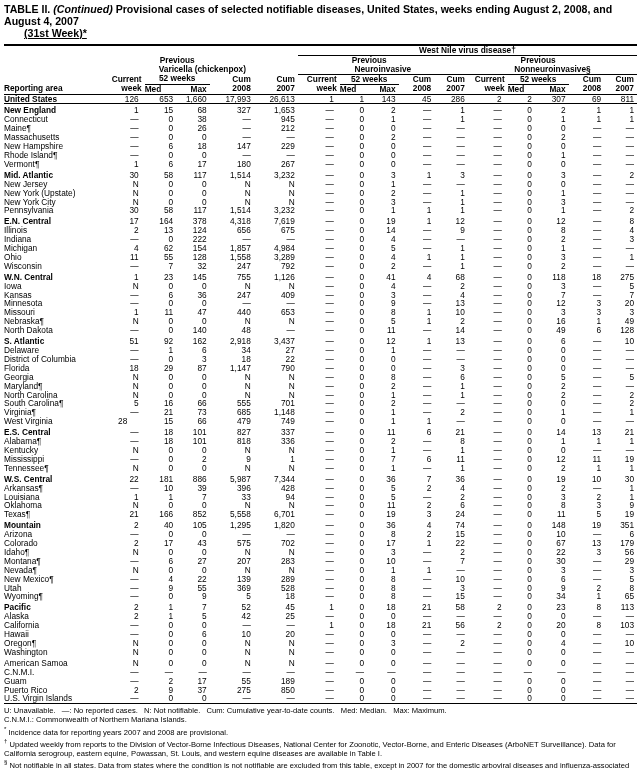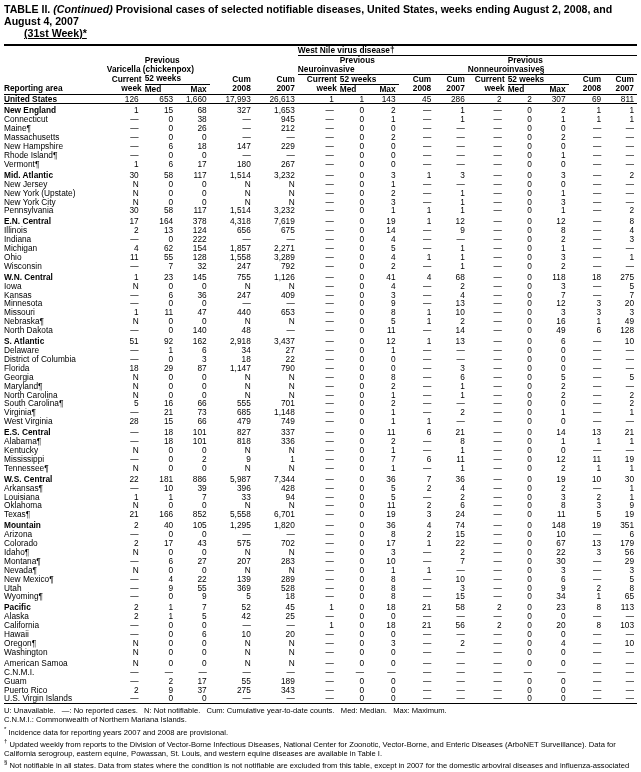--- a/index.html
+++ b/index.html
@@ -12,21 +12,21 @@
   td, th { padding: 0; white-space: nowrap; }
   th { font-weight: bold; font-size: 8.3px; }
   .num { text-align: right; padding-right: 3px; }
   .area { text-align: left; }
   .region td { font-weight: normal; }
   .region td.area { font-weight: bold; }
   .gap td { padding-top: 2px; }
   .topline { border-top: 2px solid #000; }
   .bottomline { border-bottom: 1.5px solid #000; }
   .uline { border-bottom: 1px solid #000; }
-  .hcenter { text-align: left; }
+  .hcenter { text-align: center; }
   .foot { font-size: 7.6px; line-height: 8.8px; margin-top: 3px; }
   .foot sup { font-size: 6px; }
 </style>
 </head>
 <body>
 
 <div class="wrap">
   <div class="title">
     <span>TABLE II. </span><i>(Continued)</i><span> Provisional cases of selected notifiable diseases, United States, weeks ending August 2, 2008, and August 4, 2007</span><br>
     <span class="u">(31st Week)*</span>
@@ -400,21 +400,21 @@
           <td class="num">2</td>
           <td class="num">—</td>
           <td class="num">3</td>
         </tr>
         <tr>
           <td class="area">Michigan</td>
           <td class="num" style="padding-right: 6px;">4</td>
           <td class="num">62</td>
           <td class="num">154</td>
           <td class="num">1,857</td>
-          <td class="num">2,271</td>
+          <td class="num">4,984</td>
           <td class="num" style="padding-right: 6px;">—</td>
           <td class="num">0</td>
           <td class="num">5</td>
           <td class="num">—</td>
           <td class="num">1</td>
           <td class="num" style="padding-right: 6px;">—</td>
           <td class="num">0</td>
           <td class="num">1</td>
           <td class="num">—</td>
           <td class="num">—</td>
@@ -738,21 +738,21 @@
           <td class="num">—</td>
           <td class="num">2</td>
           <td class="num" style="padding-right: 6px;">—</td>
           <td class="num">0</td>
           <td class="num">1</td>
           <td class="num">—</td>
           <td class="num">1</td>
         </tr>
         <tr>
           <td class="area">West Virginia</td>
-          <td class="num" style="padding-right: 6px;">28</td>
+          <td class="num" style="padding-right: 6px; text-align: center;">28</td>
           <td class="num">15</td>
           <td class="num">66</td>
           <td class="num">479</td>
           <td class="num">749</td>
           <td class="num" style="padding-right: 6px;">—</td>
           <td class="num">0</td>
           <td class="num">1</td>
           <td class="num">1</td>
           <td class="num">—</td>
           <td class="num" style="padding-right: 6px;">—</td>
@@ -1264,21 +1264,21 @@
           <td class="num">0</td>
           <td class="num">—</td>
           <td class="num">—</td>
         </tr>
         <tr>
           <td class="area">Puerto Rico</td>
           <td class="num" style="padding-right: 6px;">2</td>
           <td class="num">9</td>
           <td class="num">37</td>
           <td class="num">275</td>
-          <td class="num">343</td>
+          <td class="num">850</td>
           <td class="num" style="padding-right: 6px;">—</td>
           <td class="num">0</td>
           <td class="num">0</td>
           <td class="num">—</td>
           <td class="num">—</td>
           <td class="num" style="padding-right: 6px;">—</td>
           <td class="num">0</td>
           <td class="num">0</td>
           <td class="num">—</td>
           <td class="num">—</td>

